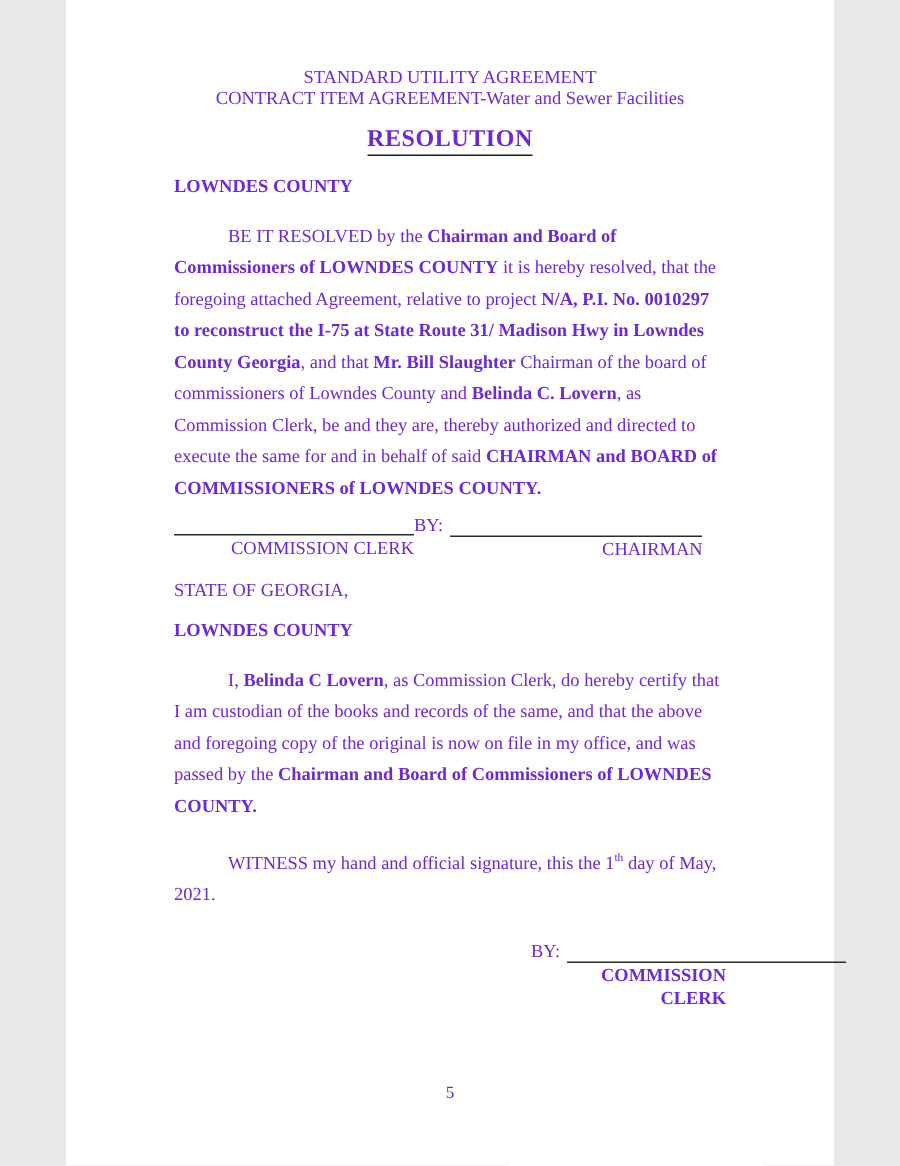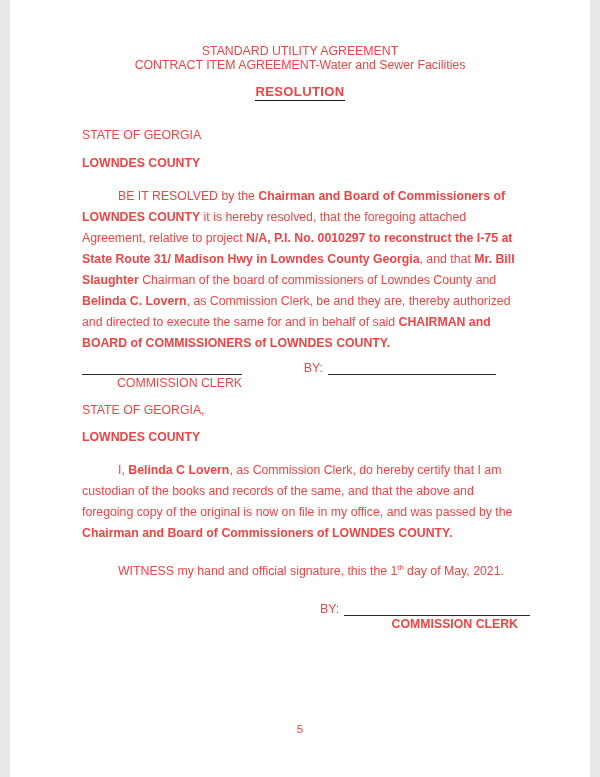--- a/index.html
+++ b/index.html
@@ -1,39 +1,39 @@
 <!DOCTYPE html>
 <html><head>
 <meta charset="utf-8">
 <style>
   html, body {
     margin: 0;
     padding: 0;
     background: #e8e8e8;
   }
   .page {
-    width: 580px;
+    width: 512px;
     height: 777px;
     margin: 0 auto;
     background: #ffffff;
-    color: #ef4444;
-    font-family: Liberation Sans, sans-serif;
+    color: #6d28d9;
+    font-family: Liberation Serif, serif;
     font-size: 12.3px;
     box-sizing: border-box;
     padding: 44px 72px 0 72px;
     position: relative;
   }
   .center { text-align: center; }
   .bold, .b { font-weight: bold; }
   .hdr { line-height: 14px; }
   .title-wrap { margin-top: 12px; }
   .doc-title {
     display: inline-block;
     font-weight: bold;
-    font-size: 13px;
+    font-size: 16px;
     letter-spacing: 0.4px;
     border-bottom: 1.5px solid #1b1b1b;
     padding-bottom: 1px;
   }
   .single { line-height: 16px; }
   .state1 { margin-top: 26px; }
   .county1 { margin-top: 12px; }
   .para { line-height: 21px; margin: 0; text-align: left; }
   .para1 { margin-top: 15px; text-indent: 36px; }
   .passed { margin-top: 17px; text-indent: 36px; }
@@ -75,36 +75,36 @@
 
 <div class="page">
 
   <div class="center hdr">STANDARD UTILITY AGREEMENT</div>
   <div class="center hdr">CONTRACT ITEM AGREEMENT-Water and Sewer Facilities</div>
 
   <div class="center title-wrap">
     <span class="doc-title">RESOLUTION</span>
   </div>
 
-  <div class="single state1">STATE OF GEORGIA</div>
   <div class="single bold county1">LOWNDES COUNTY</div>
 
   <p class="para para1"><span>BE IT RESOLVED by the </span><span class="b">Chairman and Board of Commissioners of LOWNDES COUNTY</span><span> it is hereby resolved, that the foregoing attached Agreement, relative to project </span><span class="b">N/A, P.I. No. 0010297 to reconstruct the I-75 at State Route 31/ Madison Hwy in Lowndes County Georgia</span><span>, and that </span><span class="b">Mr. Bill Slaughter</span><span> Chairman of  the board of commissioners of Lowndes County and </span><span class="b">Belinda C. Lovern</span><span>, as Commission Clerk, be and they are, thereby authorized and directed to execute the same for and in behalf of said </span><span class="b">CHAIRMAN and BOARD of COMMISSIONERS of LOWNDES COUNTY.</span></p>
 
 
 
   <div class="attest-row">
     <div class="sig-block">
       <span class="sigline w-left"></span>
       <div class="sig-caption">COMMISSION CLERK</div>
     </div>
     <div class="sig-block right">
       <div class="by-row">
         <span class="by-label">BY:</span><span class="sigline w-right"></span>
       </div>
+      <div class="sig-caption offset">CHAIRMAN</div>
     </div>
   </div>
 
   <div class="single state2">STATE OF GEORGIA,</div>
   <div class="single bold county2">LOWNDES COUNTY</div>
 
   <p class="para para2"><span>I, </span><span class="b">Belinda C Lovern</span><span>, as Commission Clerk, do hereby certify that I am custodian of the books and records of the same, and that the above and foregoing copy of the original is now on file in my office, and was passed by the </span><span class="b">Chairman and Board of Commissioners of LOWNDES COUNTY.</span></p>
 
   <p class="para witness"><span>WITNESS my hand and official signature, this the 1</span><sup>th</sup><span> day of May, 2021.</span></p>
 

